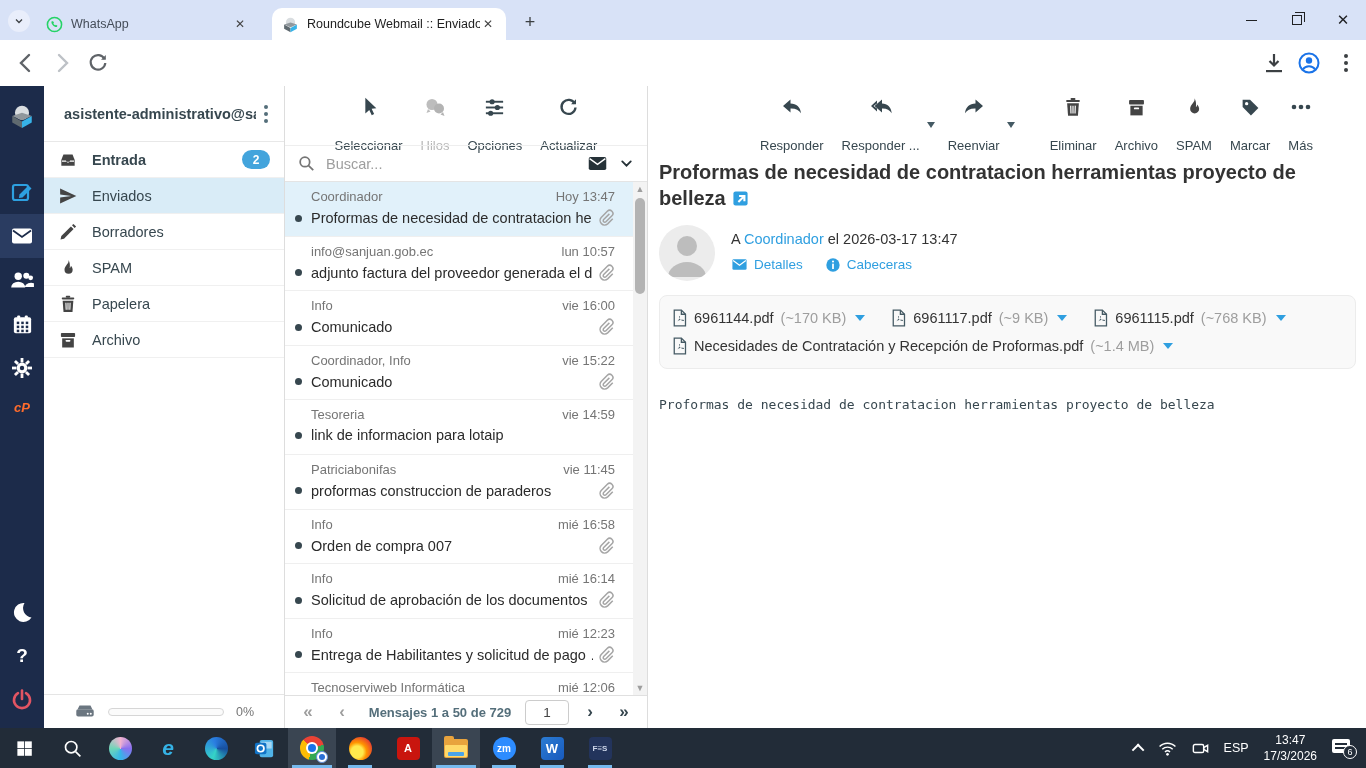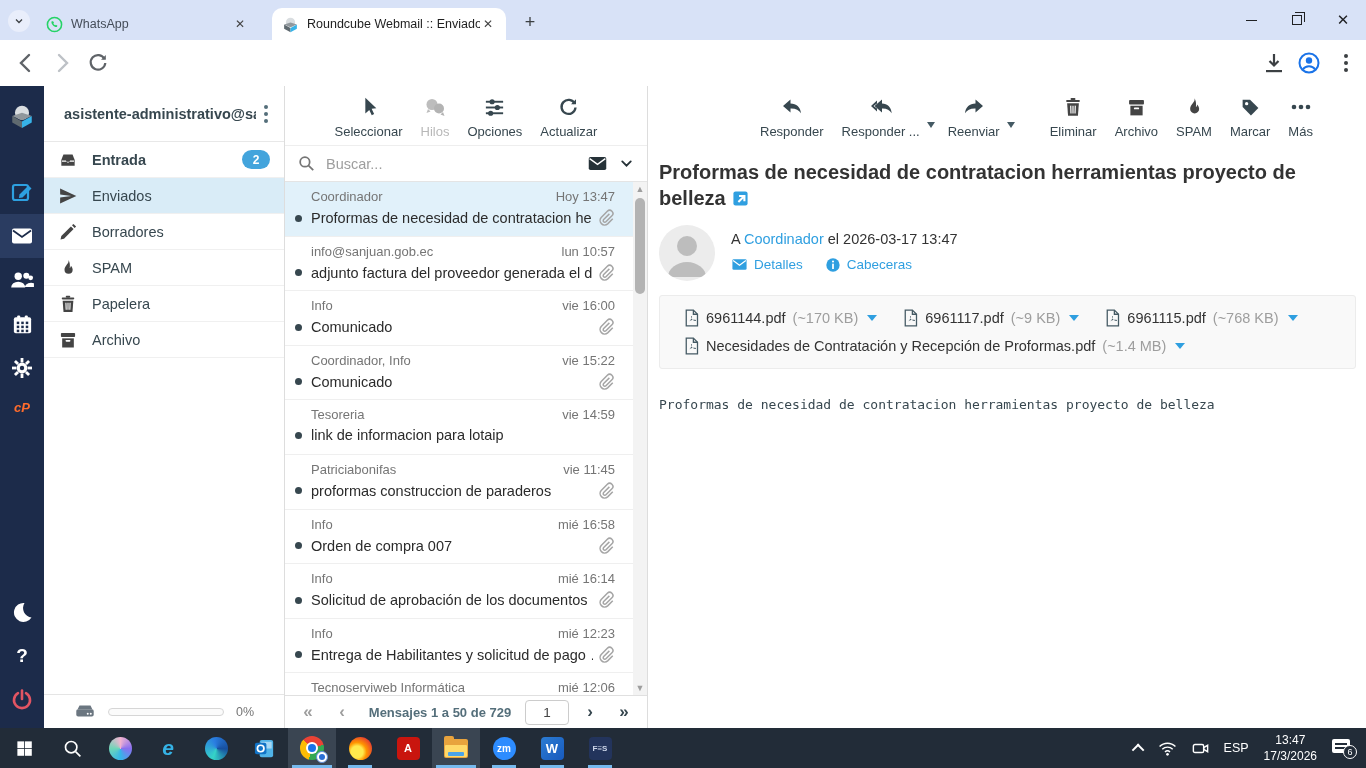--- a/index.html
+++ b/index.html
@@ -62,21 +62,21 @@
   .quota { position:absolute; left:0; bottom:0; width:240px; height:34px; border-top:1px solid #e5e5e5;
            display:flex; align-items:center; padding:0 12px 0 30px; gap:12px; }
   .quota-bar { width:116px; height:8px; border:1px solid #d6d6d6; border-radius:5px; background:#fbfbfb; }
   .quota-pct { font-size:12.5px; color:#757575; }
 
   .list-col { position:absolute; left:285px; top:0; width:363px; height:642px; background:#fff;
               border-right:1px solid #ddd; display:flex; flex-direction:column; }
   .toolbar { height:59px; display:flex; align-items:flex-start; justify-content:center; gap:4px; padding-top:8px; }
   .tbtn { display:flex; flex-direction:column; align-items:center; width:auto; padding:0 7px; }
   .tbtn .tico { height:26px; display:flex; align-items:center; }
-  .tbtn .tlabel { font-size:13px; color:#37474f; margin-top:4px; white-space:nowrap; }
+  .tbtn .tlabel { font-size:13px; color:#37474f; margin-top:18px; white-space:nowrap; }
   .tbtn.disabled .tlabel { color:#b8b8b8; }
   .tcaret { align-self:center; margin:10px 2px 0 -4px; width:0; height:0; border-left:4.5px solid transparent;
             border-right:4.5px solid transparent; border-top:6px solid #455a64; }
   .searchrow { height:37px; border-top:1px solid #eee; border-bottom:1px solid #e4e4e4; display:flex;
                align-items:center; padding:0 12px; gap:10px; }
   .searchrow input { border:none; outline:none; flex:1; font-size:14.5px; color:#555; background:transparent;
                      font-family:"Liberation Sans", sans-serif; }
   .searchrow input::placeholder { color:#9e9e9e; }
 
   .msgs { position:relative; flex:1; overflow:hidden; }
@@ -107,22 +107,22 @@
   .mailbody { flex:1; padding:14px 10px 0 11px; }
   .subject { font-size:20px; font-weight:bold; color:#333; line-height:1.3; max-width:660px; }
   .extlink { display:inline-block; width:17px; height:17px; vertical-align:-2px; margin-left:6px; }
   .fromrow { display:flex; margin-top:14px; }
   .avatar { width:56px; height:56px; border-radius:50%; background:#ececec; overflow:hidden; flex:0 0 auto; }
   .frominfo { margin-left:16px; padding-top:6px; }
   .toline { font-size:14.5px; color:#333; }
   .toline .lnk { color:#2f9fe0; }
   .metalinks { display:flex; gap:22px; margin-top:9px; align-items:center; }
   .mlink { display:flex; align-items:center; gap:6px; font-size:13.5px; color:#2f9fe0; }
-  .attachbox { margin-top:14px; background:#f9f9f9; border:1px solid #ececec; border-radius:3px;
-               padding:8px 24px; width:697px; }
+  .attachbox { margin-top:14px; background:#f9f9f9; border:1px solid #ececec; border-radius:8px;
+               padding:8px 12px; width:697px; }
   .attrow { display:flex; align-items:center; gap:26px; height:28px; }
   .attach { display:flex; align-items:center; gap:7px; }
   .attach .aname { font-size:14.5px; color:#333; }
   .attach .asize { font-size:14.5px; color:#9e9e9e; }
   .acaret { width:0; height:0; border-left:5px solid transparent; border-right:5px solid transparent;
             border-top:6.5px solid #2f9fe0; margin-left:2px; }
   .bodytext { margin-top:28px; font-family:"DejaVu Sans Mono", monospace; font-size:13px; color:#37474f; }
 
   
   .taskbar { position:absolute; left:0; top:728px; width:1366px; height:40px; background:#222c38;

